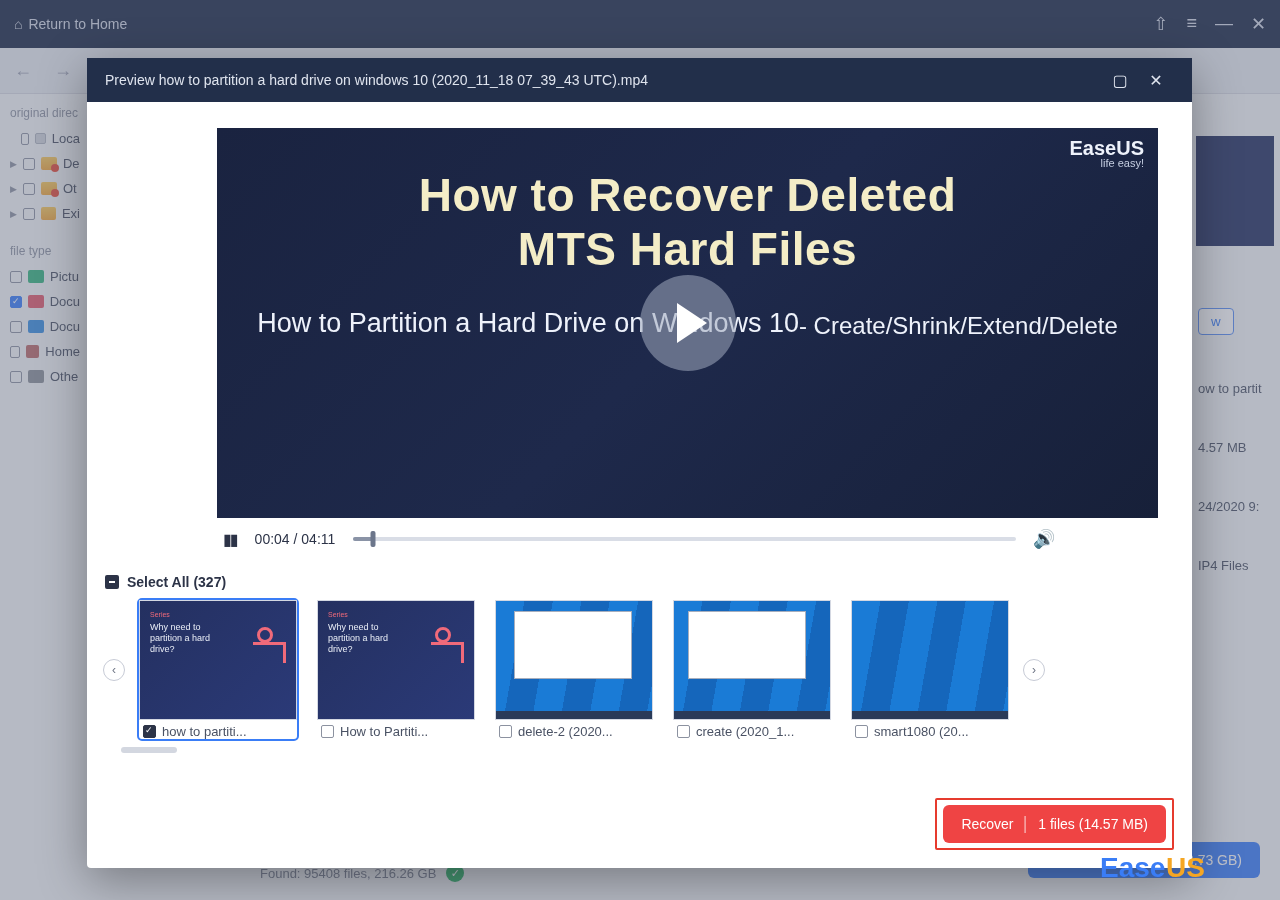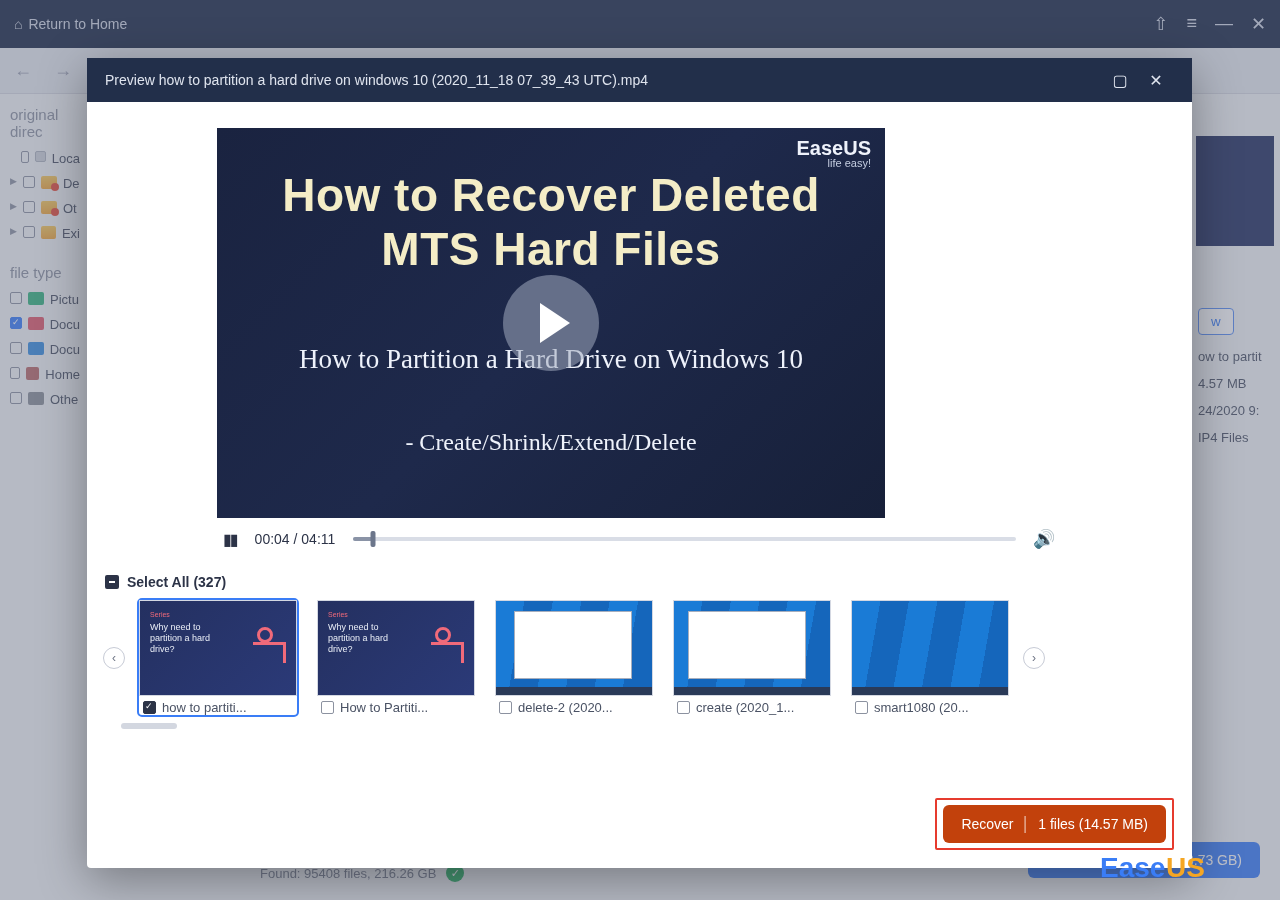--- a/index.html
+++ b/index.html
@@ -11,95 +11,95 @@
   font-size: 14px;
 }
 
 .bg-app { position:absolute; inset:0; background:#f2f3f5; filter:blur(0.3px);}
 .bg-topbar { height:48px; background:#1b2845; display:flex; align-items:center; padding:0 14px; color:#d0d6e3; }
 .bg-topbar .home { display:flex; align-items:center; gap:6px; font-size:14px; }
 .bg-topbar .win-controls { margin-left:auto; display:flex; gap:18px; font-size:18px;}
 .bg-toolbar { height:46px; background:#e6e8ee; border-bottom:1px solid #d4d6de; display:flex; align-items:center; padding:0 14px; color:#6b7280;}
 .bg-toolbar .arrow { font-size:18px; margin-right:22px; color:#9aa0b0;}
 .bg-sidebar { position:absolute; top:94px; left:0; width:90px; height:700px; padding:8px 6px; font-size:13px; color:#4a5264;}
-.side-hdr{color:#8c92a0; font-size:15px; padding:4px 4px 6px;}
-.side-item{display:flex; align-items:flex-start; gap:6px; padding:5px 4px; white-space:nowrap; overflow:hidden;}
+.side-hdr{color:#8c92a0; font-size:12px; padding:4px 4px 6px;}
+.side-item{display:flex; align-items:center; gap:6px; padding:5px 4px; white-space:nowrap; overflow:hidden;}
 .side-item .tri{font-size:9px; color:#8c92a0;}
 .side-item .cb{width:12px;height:12px;border:1.5px solid #8c92a0;border-radius:2px;}
 .side-item.checked .cb{background:#3a7df6;border-color:#3a7df6; position:relative;}
 .side-item.checked .cb::after{content:"✓"; color:#fff; font-size:9px; position:absolute; top:-1px; left:1px;}
 .ico-folder{width:16px;height:13px;background:linear-gradient(#f7c85b,#f2a83e);border-radius:2px;}
 .ico-folder.red{background:linear-gradient(#f7c85b,#f2a83e); position:relative;}
 .ico-folder.red::after{content:""; position:absolute; right:-2px; bottom:-2px; width:8px; height:8px; background:#e74c3c; border-radius:50%;}
 .ico-disk{width:16px;height:11px;background:#cfd3da;border:1px solid #aeb3bd;border-radius:2px;}
 .ico-pic{width:16px;height:13px;background:#36b37e;border-radius:2px;}
 .ico-vid{width:16px;height:13px;background:#e05a6c;border-radius:2px;}
 .ico-doc{width:16px;height:13px;background:#3a8dde;border-radius:2px;}
 .ico-aud{width:16px;height:13px;background:#b96a6a;border-radius:2px;}
 .ico-oth{width:16px;height:13px;background:#8b8f98;border-radius:2px;}
 .bg-right { position:absolute; right:0; top:130px; width:90px; font-size:13px; color:#4a5264;}
-.bg-right .row{padding:6px 8px; white-space:nowrap; overflow:hidden;}
+.bg-right .row{padding:6px 8px; white-space:nowrap; overflow:hidden;margin-top:32px;}
 .bg-preview-btn{border:1px solid #5b8ef5; color:#3a7df6; background:#fff; border-radius:4px; padding:5px 12px; margin:8px;}
 .bg-footer{position:absolute; left:260px; bottom:18px; color:#7a8090; font-size:13px; display:flex; align-items:center; gap:10px;}
 .bg-footer .chk{width:18px;height:18px;background:#2fb366;border-radius:50%;display:inline-flex;align-items:center;justify-content:center;color:#fff;font-size:11px;}
 .bg-recover-btn{position:absolute; right:20px; bottom:22px; background:#3a7df6; color:#fff; border-radius:6px; padding:10px 18px; font-size:14px;}
 .bg-order{position:absolute; right:20px; top:180px; color:#4a5264; display:flex; align-items:center; gap:6px;}
 .watermark{position:absolute; right:30px; bottom:10px;}
 .dim-overlay{position:absolute; inset:0; background:rgba(100,108,128,0.42);}
 
 .modal{position:absolute; left:87px; top:58px; width:1105px; height:810px; background:#fff; border-radius:4px; box-shadow:0 12px 48px rgba(0,0,0,0.35); display:flex; flex-direction:column;}
 .modal-hdr{height:44px; background:#222f4a; color:#dfe4ee; display:flex; align-items:center; padding:0 18px; font-size:14px;}
 .modal-hdr .title{overflow:hidden; text-overflow:ellipsis;}
 .modal-hdr .spacer{flex:1;}
 .modal-hdr .wbtn{width:36px; text-align:center; font-size:16px; cursor:pointer;}
 .preview-area{padding:26px 130px 12px; position:relative;}
-.video-frame{width:668px; height:390px; background:linear-gradient(135deg,#1a2340 0%,#1e294b 50%,#172039 100%); position:relative; color:#e9edf6; text-align:center; display:flex; flex-direction:column; align-items:center; justify-content:center;gap:48px;}
+.video-frame{width:941px; height:390px; background:linear-gradient(135deg,#1a2340 0%,#1e294b 50%,#172039 100%); position:relative; color:#e9edf6; text-align:center; display:flex; flex-direction:row; align-items:center; justify-content:center;}
 .video-frame .brand{position:absolute; top:10px; right:14px; text-align:right; line-height:1;}
 .video-frame .brand .b1{font-size:20px; font-weight:700; color:#eef2fb;}
 .video-frame .brand .b2{font-size:11px; color:#c4cde0;}
 .overlay-title{position:absolute; top:40px; left:0; right:0; text-align:center; font-size:46px; font-weight:700; color:#f4edc7; line-height:1.18; letter-spacing:.5px; font-family:Tahoma,Arial,sans-serif;}
-.slide-h{font-size:27px; font-weight:300; color:#eef2fb; font-family:Liberation Serif, serif;}
+.slide-h{font-size:27px; font-weight:300; color:#eef2fb; font-family:Liberation Sans, sans-serif;}
 .slide-h2{font-size:24px; font-weight:300; margin-top:6px;}
 .playbtn{position:absolute; top:50%; left:50%; transform:translate(-50%,-50%); width:96px; height:96px; border-radius:50%; background:rgba(160,170,190,0.55); display:flex; align-items:center; justify-content:center;}
 .playbtn::after{content:""; border-left:30px solid #fff; border-top:20px solid transparent; border-bottom:20px solid transparent; margin-left:8px;}
 .controls{display:flex; align-items:center; gap:18px; padding:10px 6px 0; color:#2c3347; font-size:14px;}
 .controls .pause{font-size:16px; letter-spacing:-2px; cursor:pointer;}
 .controls .time{font-weight:400;}
 .controls .track{flex:1; height:4px; background:#d9dde6; border-radius:2px; position:relative;}
 .controls .track .fill{position:absolute; left:0; top:0; bottom:0; width:3%; background:#8a93a6; border-radius:2px;}
 .controls .track .knob{position:absolute; left:3%; top:50%; transform:translate(-50%,-50%); width:5px; height:16px; background:#6c768b; border-radius:2px;}
 .controls .vol{font-size:18px; cursor:pointer;}
 .hover-bubble{position:absolute; left:324px; top:554px; background:#222f4a; color:#fff; font-size:12px; padding:4px 10px; border-radius:12px;}
 .gallery{padding:6px 16px 0;}
 .select-all{display:flex; align-items:center; gap:8px; padding:6px 2px 10px; font-weight:600; color:#2c3347;}
 .select-all .cbx{width:14px;height:14px;border:2px solid #2c3347;background:#2c3347;border-radius:2px; position:relative;}
 .select-all .cbx::after{content:""; position:absolute; left:2px; top:4px; width:6px; height:2px; background:#fff;}
 .thumb-row{display:flex; align-items:center; gap:14px;}
 .navcircle{width:22px;height:22px;border:1px solid #c7cbd6;border-radius:50%;display:flex;align-items:center;justify-content:center;color:#6d7484;font-size:12px;cursor:pointer; flex-shrink:0;}
 .thumb{width:158px; display:flex; flex-direction:column; gap:4px;}
 .thumb.sel{outline:2px solid #3a7df6; border-radius:3px;}
-.timg{width:158px; height:96px; border:1px solid #d4d8e2; background:#0a1634; position:relative; overflow:hidden;}
+.timg{width:158px; height:120px; border:1px solid #d4d8e2; background:#0a1634; position:relative; overflow:hidden;}
 .timg.slide{background:linear-gradient(135deg,#243060,#2b3a78); display:flex; flex-direction:column; padding:10px; gap:4px;}
 .timg.slide .fig{position:absolute; right:10px; top:22px; width:38px; height:40px;}
 .timg.slide .fig::before{content:""; position:absolute; right:0; bottom:0; width:30px; height:18px; border-right:3px solid #f06a7a; border-top:3px solid #f06a7a;}
 .timg.slide .fig::after{content:""; position:absolute; right:13px; top:4px; width:10px; height:10px; border:3px solid #f06a7a; border-radius:50%;}
 .timg.slide .t1{font-size:7px;color:#f06a7a;}
 .timg.slide .t2{font-size:9px;color:#e9edf6;line-height:1.2;width:72px;}
 .timg.desktop{background:repeating-linear-gradient(100deg,#1a7bd6 0 28px,#1566bb 28px 56px);}
 .timg.desktop .tbar{position:absolute; left:0; right:0; bottom:0; height:8px; background:#2a3a58;}
 .timg.desktop .win{position:absolute; background:#fff; border:1px solid #a7aebd;}
 .tlabel{display:flex; align-items:center; gap:6px; font-size:13px; color:#4a5264; padding:0 4px;}
 .tlabel .cb2{width:13px;height:13px;border:1.5px solid #8c92a0;border-radius:2px;flex-shrink:0;}
 .tlabel.checked .cb2{background:#2c3347;border-color:#2c3347;position:relative;}
 .tlabel.checked .cb2::after{content:"✓";color:#fff;font-size:9px;position:absolute;top:-1px;left:1px;}
 .tlabel .txt{white-space:nowrap;overflow:hidden;text-overflow:ellipsis;}
 .scroll-ind{width:56px; height:6px; background:#d3d7e0; border-radius:3px; margin:8px 0 0 18px;}
 .modal-footer{margin-top:auto; padding:14px 18px 18px; display:flex; justify-content:flex-end;}
 .recover-wrap{border:2.5px solid #e63b2e; padding:5px 6px; border-radius:2px;}
-.recover-btn{background:#c2410c; color:#fff; border:none; border-radius:6px; padding:11px 18px; font-size:14px; cursor:pointer; display:flex; align-items:center; gap:8px;}
+.recover-btn{background:#ef4444; color:#fff; border:none; border-radius:6px; padding:11px 18px; font-size:14px; cursor:pointer; display:flex; align-items:center; gap:8px;}
 .recover-btn .sep{opacity:.75;}
 </style>
 </head>
 <body>
 
 <div class="bg-app">
   <div class="bg-topbar">
     <span class="home">
       <span>⌂</span>
       <span>Return to Home</span>

